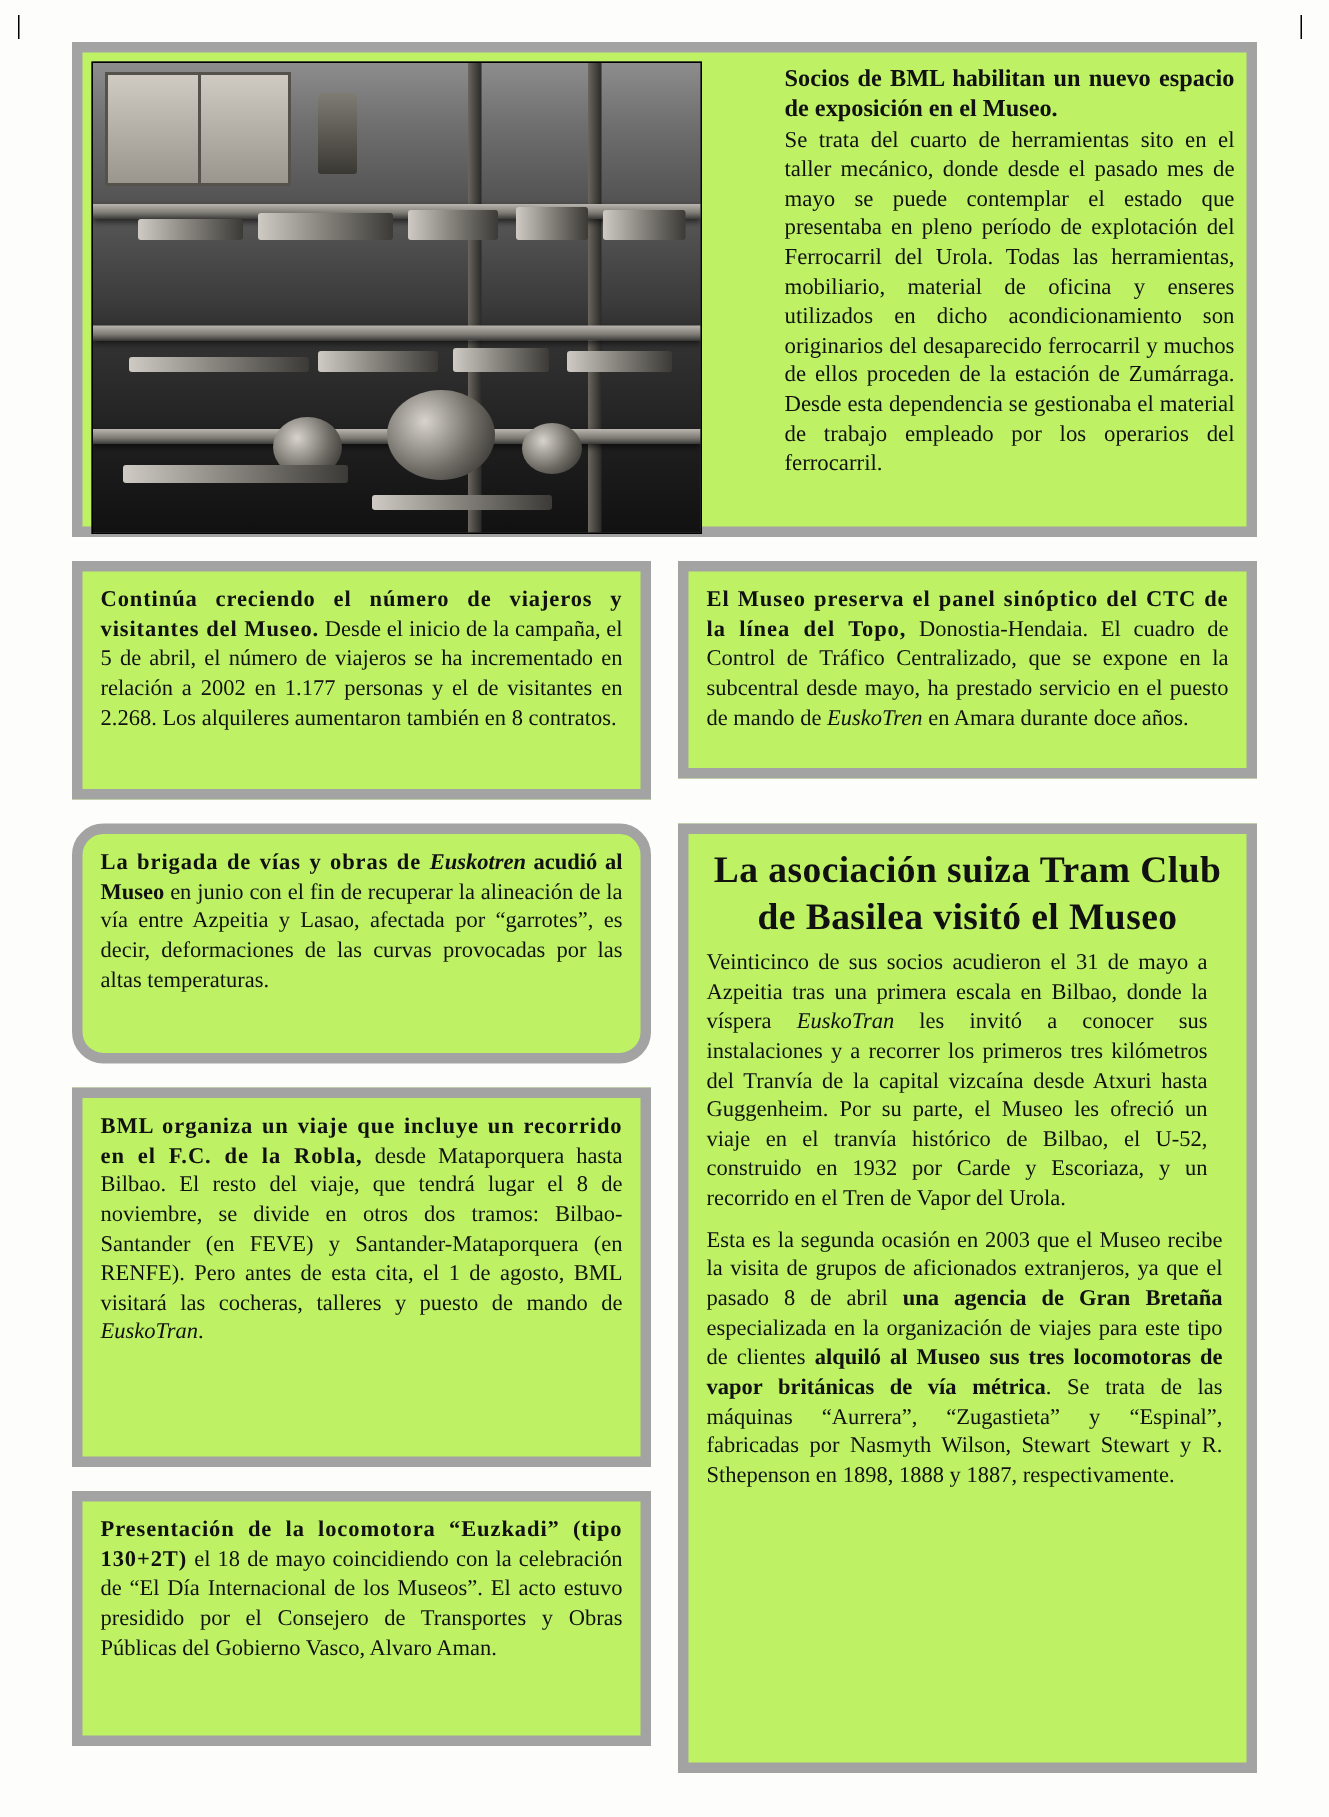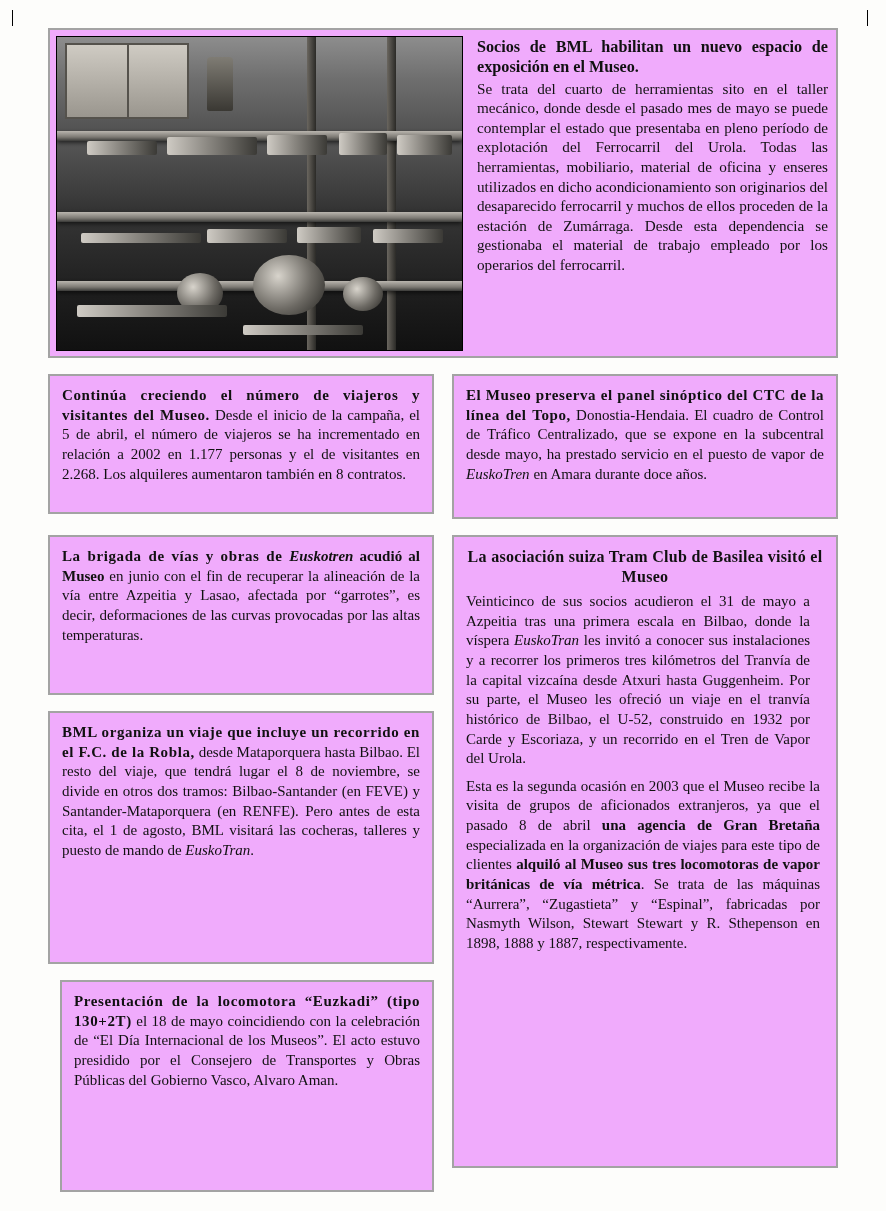--- a/index.html
+++ b/index.html
@@ -33,24 +33,25 @@
   .content {
     position: absolute;
     left: 48px;
     top: 28px;
     width: 790px;
     height: 1160px;
   }
 
   
   .box {
-    border: 2px solid #a3a3a3;
-    background: #f0abfc;
+    border: 7px solid #a3a3a3;
+    background: #bef264;
     box-sizing: border-box;
     padding: 10px 12px;
+    gap: 41px;
   }
 
   
   .feature {
     display: flex;
     width: 790px;
     height: 330px;
     padding: 6px;
     align-items: stretch;
   }
@@ -147,21 +148,21 @@
   .note {
     font-size: 15px;
     line-height: 1.31;
     text-align: justify;
   }
   .note b { font-weight: bold; }
   .note i { font-style: italic; }
 
   .headline {
     font-weight: bold;
-    font-size: 16px;
+    font-size: 25px;
     line-height: 1.22;
     text-align: center;
     letter-spacing: .3px;
     margin-bottom: 6px;
   }
   .subhead {
     font-weight: bold;
     font-size: 15.4px;
     line-height: 1.25;
   }
@@ -204,44 +205,44 @@
         <div class="tool" style="left:20px; top:268px; width:150px; height:12px;"></div>
         <div class="tool" style="left:186px; top:288px; width:120px; height:10px;"></div>
       </div>
       <div class="feature-text">
         <span class="lead">Socios de BML habilitan un nuevo espacio de exposición en el Museo.</span><span>Se trata del cuarto de herramientas sito en el taller mecánico, donde desde el pasado mes de mayo se puede contemplar el estado que presentaba en pleno período de explotación del Ferrocarril del Urola. Todas las herramientas, mobiliario, material de oficina y enseres utilizados en dicho acondicionamiento son originarios del desaparecido ferrocarril y muchos de ellos proceden de la estación de Zumárraga. Desde esta dependencia se gestionaba el material de trabajo empleado por los operarios del ferrocarril.</span>
       </div>
     </div>
 
     <div class="row">
       <div class="col-left">
-        <div class="box note" style="height:140px;">
+        <div class="box note" style="height:159px;">
           <b class="sp-wide">Continúa creciendo el número de viajeros y visitantes del Museo.</b>
           <span>Desde el inicio de la campaña, el 5 de abril, el número de viajeros se ha incrementado en relación a 2002 en 1.177 personas y el de visitantes en 2.268. Los alquileres aumentaron también en 8 contratos.</span>
         </div>
       </div>
       <div class="col-right">
         <div class="box note" style="height:145px;">
           <b class="sp-wide">El Museo preserva el panel sinóptico del CTC de la línea del Topo,</b>
-          <span>Donostia-Hendaia. El cuadro de Control de Tráfico Centralizado, que se expone en la subcentral desde mayo, ha prestado servicio en el puesto de vapor de </span><i>EuskoTren</i><span> en Amara durante doce años.</span>
+          <span>Donostia-Hendaia. El cuadro de Control de Tráfico Centralizado, que se expone en la subcentral desde mayo, ha prestado servicio en el puesto de mando de </span><i>EuskoTren</i><span> en Amara durante doce años.</span>
         </div>
       </div>
     </div>
 
     <div class="row">
       <div class="col-left stack">
-        <div class="box note" style="height:160px;">
+        <div class="box note" style="height:160px;border-radius:21px;">
           <b class="sp-wide">La brigada de vías y obras de </b><b><i>Euskotren</i></b><b> acudió al Museo</b><span> en junio con el fin de recuperar la alineación de la vía entre Azpeitia y Lasao, afectada por “garrotes”, es decir, deformaciones de las curvas provocadas por las altas temperaturas.</span>
         </div>
 
         <div class="box note" style="height:253px;">
           <b class="sp-wide">BML organiza un viaje que incluye un recorrido en el F.C. de la Robla,</b><span> desde Mataporquera hasta Bilbao. El resto del viaje, que tendrá lugar el 8 de noviembre, se divide en otros dos tramos: Bilbao-Santander (en FEVE) y Santander-Mataporquera (en RENFE). Pero antes de esta cita, el 1 de agosto, BML visitará las cocheras, talleres y puesto de mando de </span><i>EuskoTran</i><span>.</span>
         </div>
 
-        <div class="box note" style="height:212px;margin-left:12px;">
+        <div class="box note" style="height:170px;">
           <b class="sp-wide">Presentación de la locomotora “Euzkadi” (tipo 130+2T)</b><span> el 18 de mayo coincidiendo con la celebración de “El Día Internacional de los Museos”. El acto estuvo presidido por el Consejero de Transportes y Obras Públicas del Gobierno Vasco, Alvaro Aman.</span>
         </div>
       </div>
 
       <div class="col-right">
         <div class="box note" style="height:633px;">
           <div class="headline">La asociación suiza Tram Club de Basilea visitó el Museo</div>
           <p style="margin:0 14px 8px 0;">
             <span>Veinticinco de sus socios acudieron el 31 de mayo a Azpeitia tras una primera escala en Bilbao, donde la víspera </span><i>EuskoTran</i><span> les invitó a conocer sus instalaciones y a recorrer los primeros tres kilómetros del Tranvía de la capital vizcaína desde Atxuri hasta Guggenheim. Por su parte, el Museo les ofreció un viaje en el tranvía histórico de Bilbao, el U-52, construido en 1932 por Carde y Escoriaza, y un recorrido en el Tren de Vapor del Urola.</span>
           </p>

